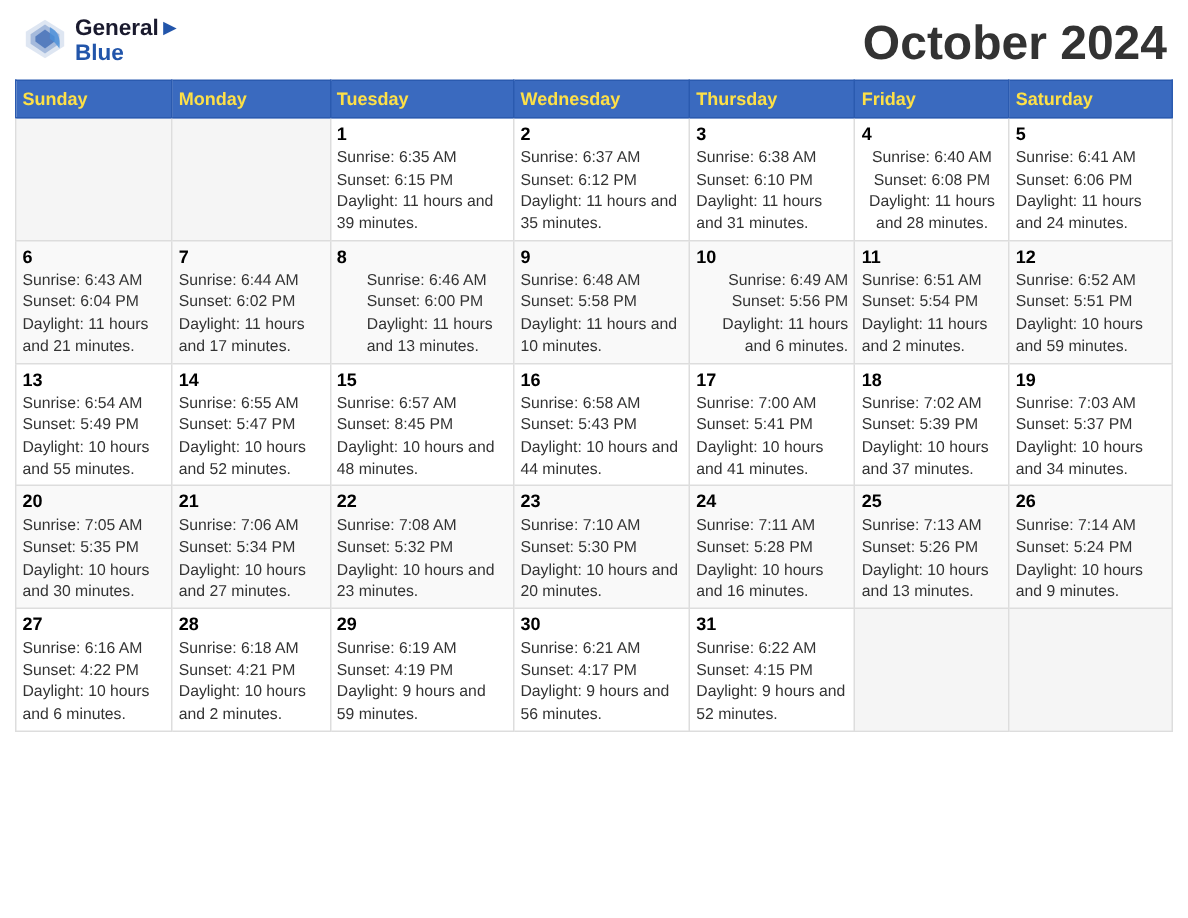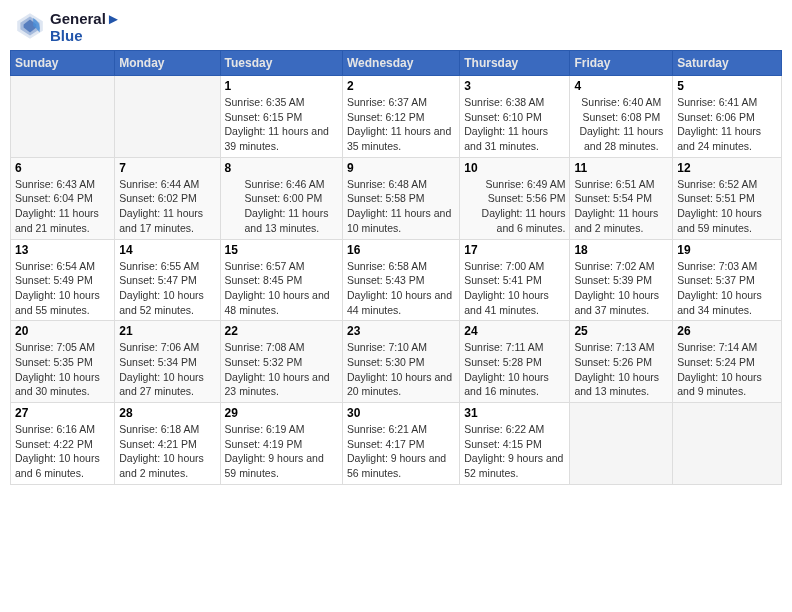--- a/index.html
+++ b/index.html
@@ -38,21 +38,21 @@
       font-size: 14px;
       color: #555;
     }
     table {
       width: 100%;
       border-collapse: collapse;
       font-size: 11px;
     }
     thead tr th {
       background: #3a6abf;
-      color: #e5e5e5;
+      color: #fde047;
       padding: 5px 4px;
       text-align: left;
       font-size: 12px;
       border: 1px solid #2a5aaf;
     }
     tbody tr td {
       border: 1px solid #ddd;
       vertical-align: top;
       padding: 3px 4px;
       min-height: 70px;
@@ -85,20 +85,21 @@
       <polygon points="20,8 32,16 32,24 20,32 8,24 8,16" fill="#2255aa" opacity="0.3"></polygon>
       <polygon points="20,12 28,18 28,22 20,28 12,22 12,18" fill="#2255aa" opacity="0.6"></polygon>
       <path d="M24,10 Q34,15 32,28 Q28,22 24,20 Z" fill="#4a90d9" opacity="0.8"></path>
     </svg>
     <div>
       <div style="font-size:15px;font-weight:bold;color:#1a1a2e;">General<span style="color:#2255aa;">►</span></div>
       <div style="font-size:15px;font-weight:bold;color:#2255aa;">Blue</div>
     </div>
   </div>
   <div class="title-block">
+    <div class="month-title">October 2024</div>
   </div>
 </div>
 
 <table>
   <thead>
     <tr>
     <th>Sunday</th>
         <th>Monday</th>
         <th>Tuesday</th>
         <th>Wednesday</th>

